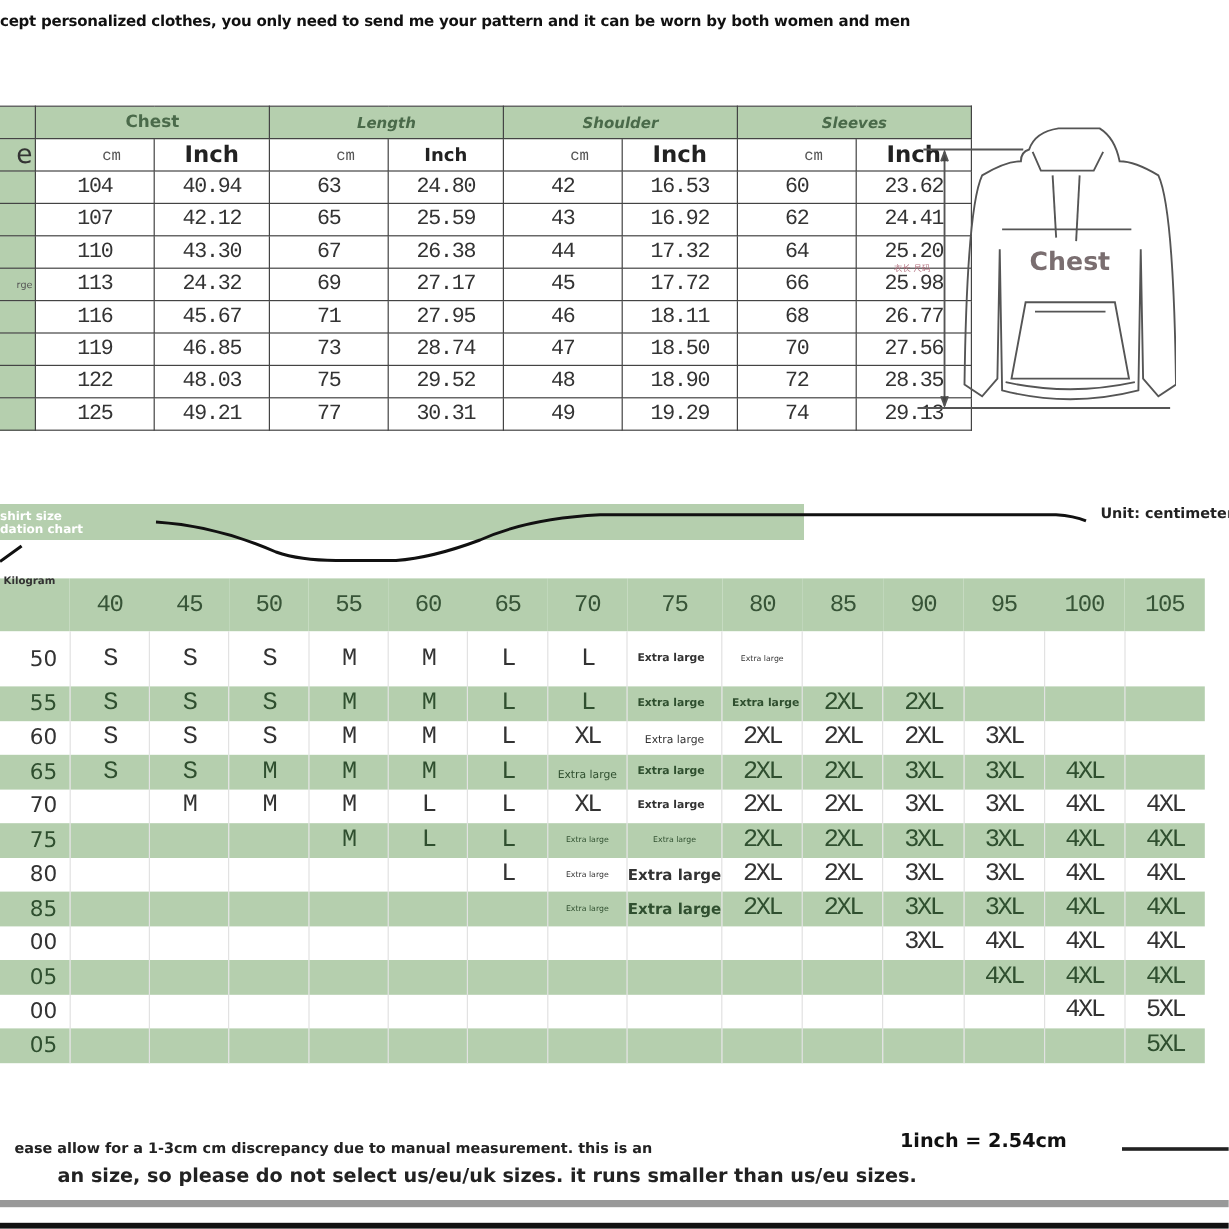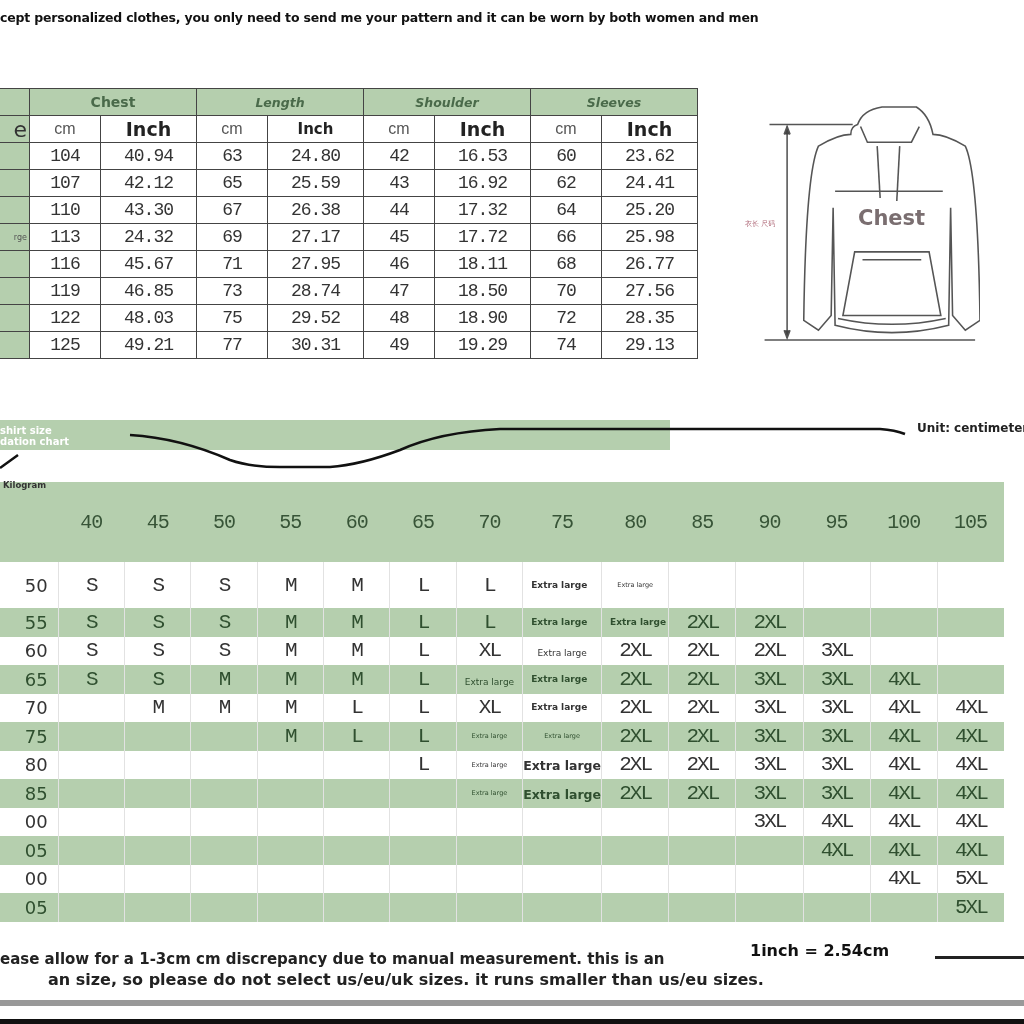--- a/index.html
+++ b/index.html
@@ -5,52 +5,52 @@
   html, body { margin:0; padding:0; }
   body { width:1024px; height:1024px; background:#ffffff; position:relative; overflow:hidden; font-family:"DejaVu Sans", sans-serif; color:#222; }
   .abs { position:absolute; }
   #top-note { left:0; top:10px; font-size:12.5px; font-weight:bold; color:#111; white-space:nowrap; letter-spacing:-0.2px; }
 
   
   #meas { left:-30px; top:88px; border-collapse:collapse; }
   #meas td, #meas th { border:1.5px solid #444; text-align:center; padding:0; height:26px; }
   #meas th.grp { background:#b5cfae; color:#4a6a4a; font-weight:bold; font-size:14px; height:26px; }
   #meas th.grp.small { font-size:12.5px;font-style:italic; }
-  #meas .unit-cm { font-family:Liberation Sans, sans-serif; font-size:16px; color:#555; }
+  #meas .unit-cm { font-family:Liberation Mono, monospace; font-size:13px; color:#555;padding-left:28px; }
   #meas .unit-in { font-family:"DejaVu Sans", sans-serif; font-weight:bold; font-size:19px; color:#222; }
   #meas .unit-in.sm { font-size:15px; }
   #meas td.val { font-family:"Liberation Mono", monospace; font-size:18px; color:#333; letter-spacing:-1px; }
   #meas td.size { background:#b5cfae; width:56px; font-size:8px; color:#555; text-align:right; padding-right:2px; }
   #meas td.size.hdr { font-size:22px; color:#333; text-align:right; }
 
   
   #hoodie { left:745px; top:95px; width:235px; height:255px; }
   #hoodie-label { left:858px; top:206px; font-size:21px; font-weight:bold; color:#7a6e70; }
   #hoodie-side { left:745px; top:220px; font-size:7px; color:#b06b7a; line-height:9px; }
 
   
   #rec-banner { left:0; top:420px; width:670px; height:30px; background:#b5cfae; }
   #rec-title { left:0; top:425px; font-size:10px; color:#fff; line-height:11px; font-weight:bold; }
   #unit-note { left:917px; top:421px; font-size:12px; font-weight:bold; color:#222; white-space:nowrap; }
   #curve { left:0; top:420px; width:1024px; height:60px; }
 
   
   #rec { left:-20px; top:482px; border-collapse:collapse; table-layout:fixed; }
   #rec td { width:68.7px; text-align:center; padding:0; border-left:1px solid #e2e2e2; height:28.5px; font-family:"Liberation Mono", monospace; font-size:21px; color:#333; letter-spacing:-2px; }
-  #rec tr.hdr td { background:#b5cfae; height:80px; color:#375437; font-size:20px; letter-spacing:-1px; border-left:none; }
+  #rec tr.hdr td { background:#b5cfae; height:44px; color:#375437; font-size:20px; letter-spacing:-1px; border-left:none; }
   #rec tr.first td { height:46px; }
   #rec tr.g td { background:#b5cfae; color:#2f4f2f; }
   #rec td.lbl { width:70px; font-family:"DejaVu Sans", sans-serif; font-size:18px; text-align:right; padding-right:10px; letter-spacing:0; }
   #rec td .tiny { font-family:"DejaVu Sans", sans-serif; font-size:6.5px; letter-spacing:0; display:block; }
   #rec td .small2 { font-family:"DejaVu Sans", sans-serif; font-size:9px; font-weight:bold; letter-spacing:0; display:block; line-height:9px; text-align:left; padding-left:8px; }
   #rec td .mid { font-family:"DejaVu Sans", sans-serif; font-size:9px; letter-spacing:0; }
   #rec td .big { font-family:"DejaVu Sans", sans-serif; font-size:12.5px; font-weight:bold; letter-spacing:0; white-space:nowrap; }
   #kg-label { left:3px; top:480px; font-size:8.5px; font-weight:bold; color:#333; }
 
-  #footer1 { left:0; top:950px; font-size:15px; font-weight:bold; color:#222; white-space:nowrap; }
+  #footer1 { left:0; top:950px; font-size:12px; font-weight:bold; color:#222; white-space:nowrap;padding-left:12px; }
   #footer2 { left:0; top:970px; font-size:16px; font-weight:bold; color:#222; white-space:nowrap;padding-left:48px; }
   #conv { left:750px; top:941px; font-size:16px; font-weight:bold; color:#111; }
   #footline { left:935px; top:956px; width:89px; height:3px; background:#222; }
   #bottom-bar { left:0; top:1000px; width:1024px; height:6px; background:#999; }
   #bottom-line { left:0; top:1019px; width:1024px; height:5px; background:#111; }
 </style>
 </head>
 <body>
 
 <div id="top-note" class="abs">cept personalized clothes, you only need to send me your pattern and it can be worn by both women and men</div>

